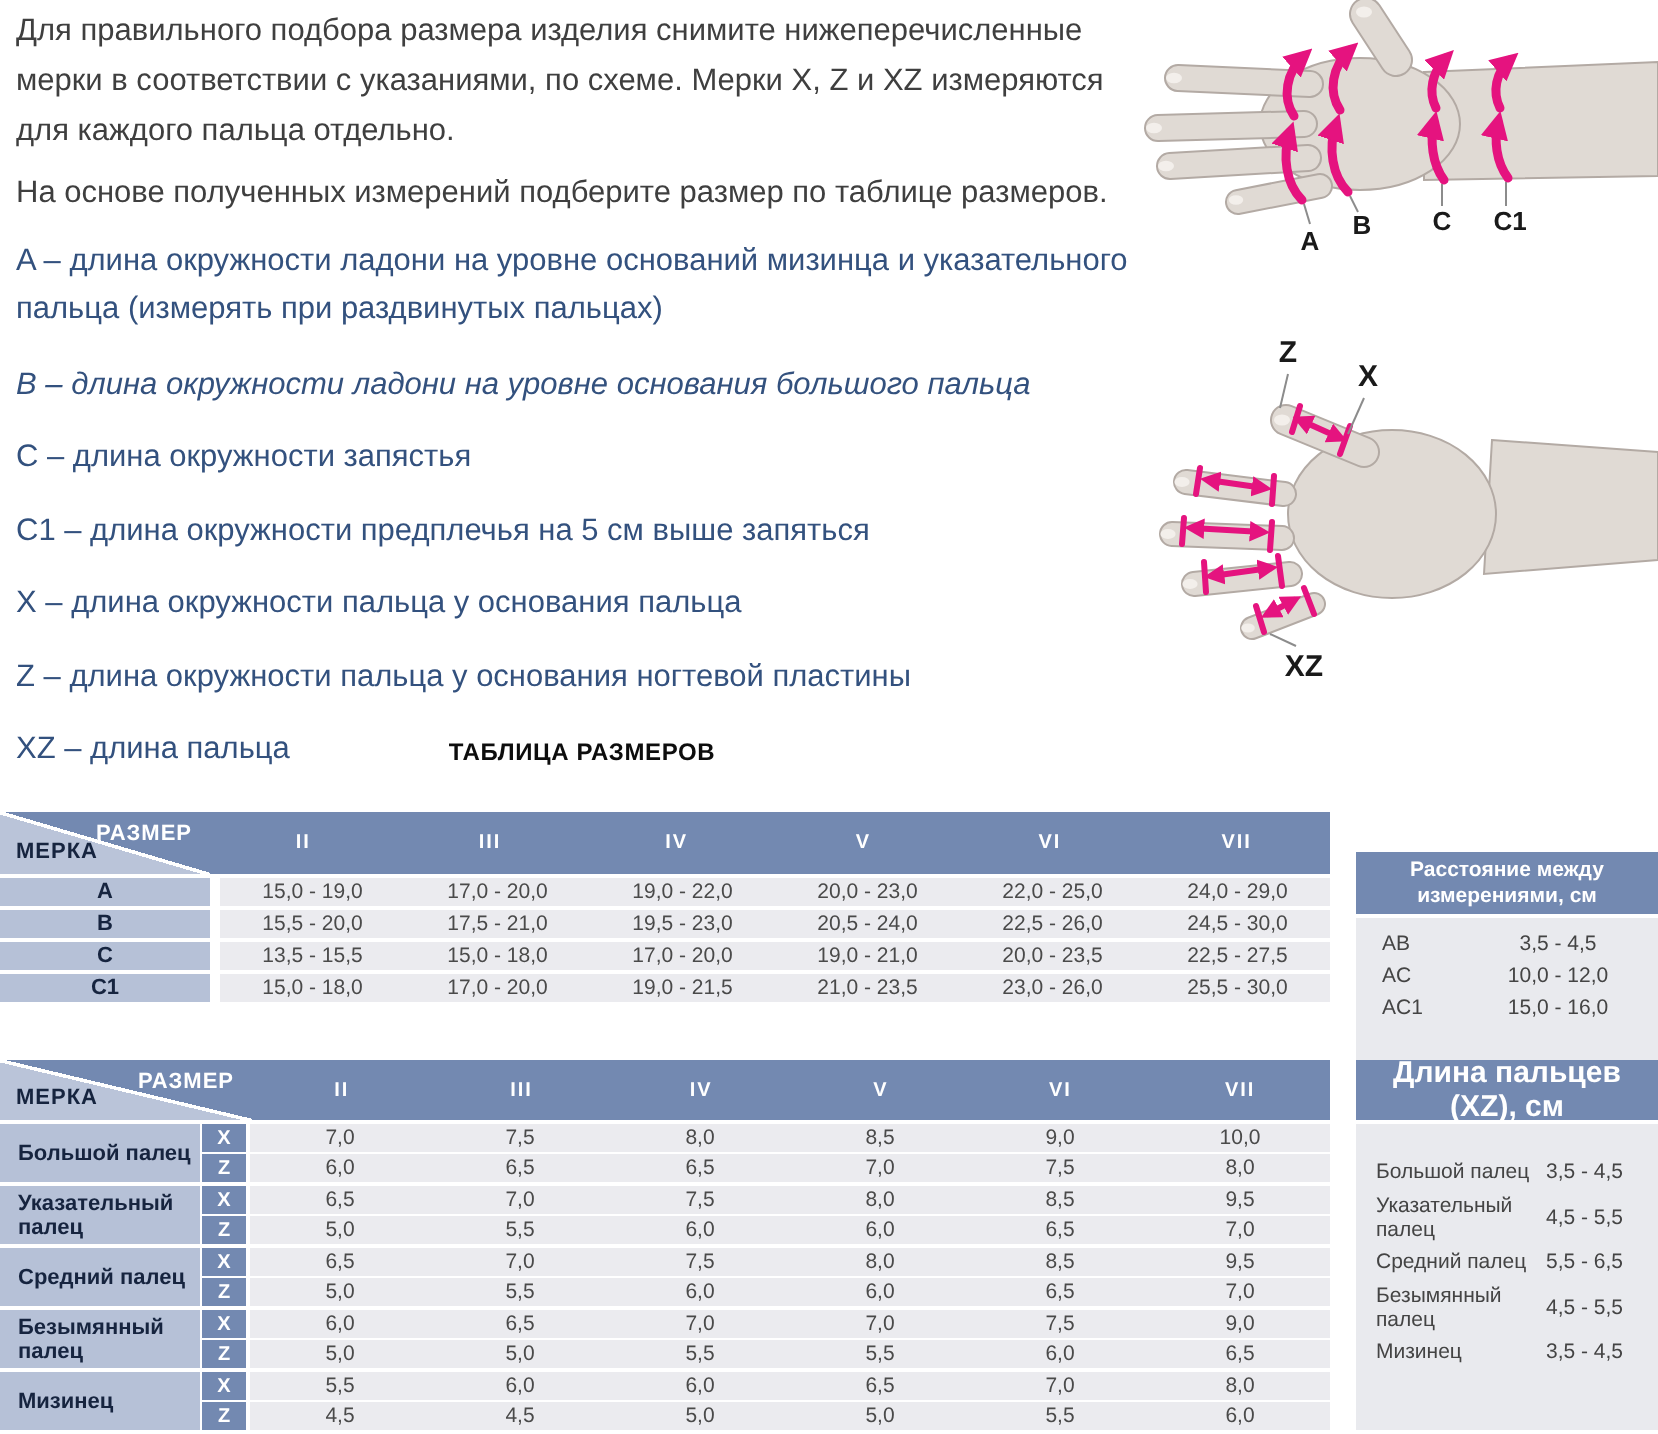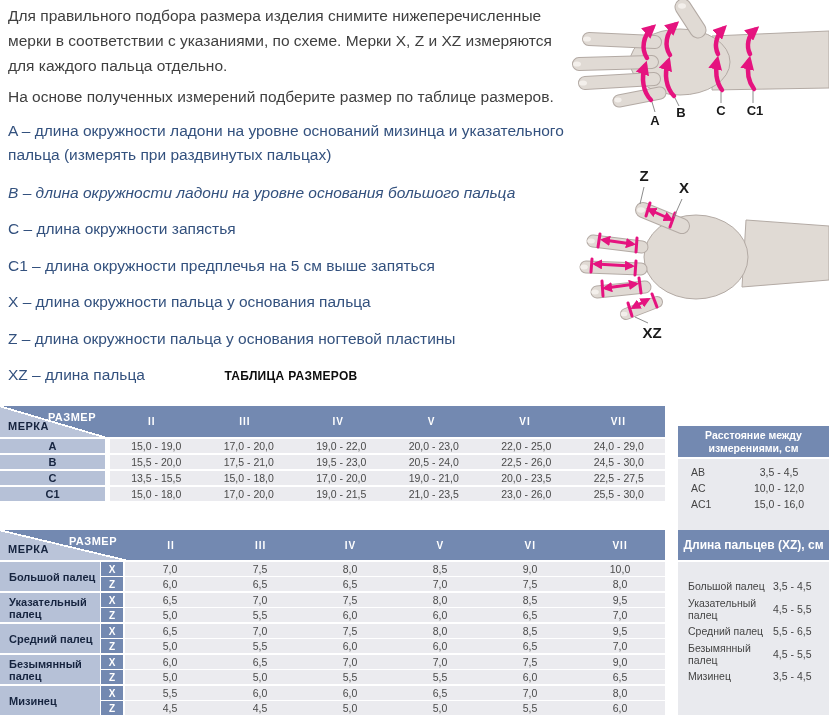--- a/index.html
+++ b/index.html
@@ -46,21 +46,21 @@
   .t2-vals{flex:1;margin-left:2px;display:flex;flex-direction:column;}
   .t2-strip{height:14px;margin-bottom:1px;background:#ebebef;display:flex;}
   .t2-strip:last-child{margin-bottom:0;}
 
   
   .panel{position:absolute;left:678px;width:151px;}
   #panel1{top:426px;} #panel2{top:530px;}
   .p-head{background:#7389b1;color:#fff;font-weight:bold;text-align:center;
           display:flex;align-items:center;justify-content:center;}
   #panel1 .p-head{height:31px;font-size:10.5px;line-height:13px;padding:0 12px;}
-  #panel2 .p-head{height:30px;font-size:12px;}
+  #panel2 .p-head{height:30px;font-size:15px;}
   .p-body{background:#e9eaee;margin-top:2px;box-sizing:border-box;}
   #panel1 .p-body{height:85px;padding-top:7px;}
   #panel2 .p-body{height:153px;padding-top:13px;}
   .p1-row{display:flex;height:16px;align-items:flex-start;}
   .p1-label{width:46px;padding-left:13px;font-size:10.5px;color:#444;}
   .p1-val{flex:1;text-align:center;font-size:10.5px;color:#444;padding-right:8px;}
   .p2-row{display:flex;height:22.5px;align-items:center;}
   .p2-label{flex:1;padding-left:10px;font-size:10.5px;color:#444;}
   .p2-val{width:56px;font-size:10.5px;color:#444;}
 

